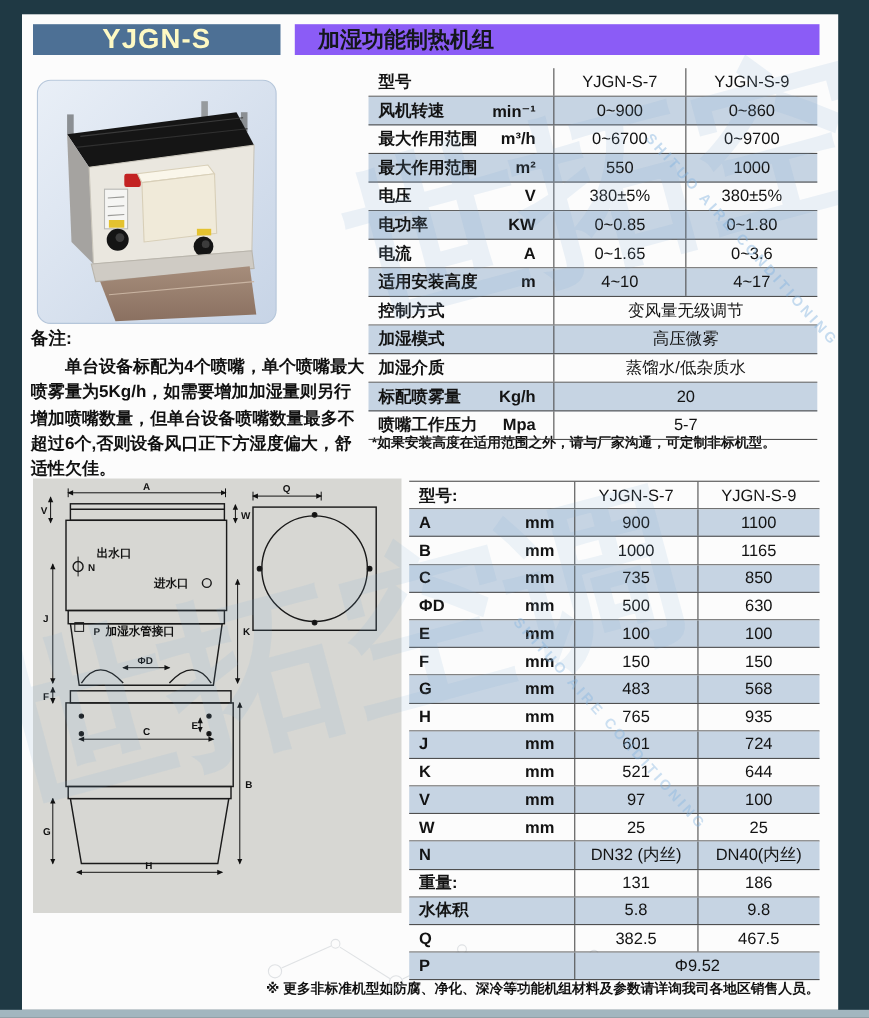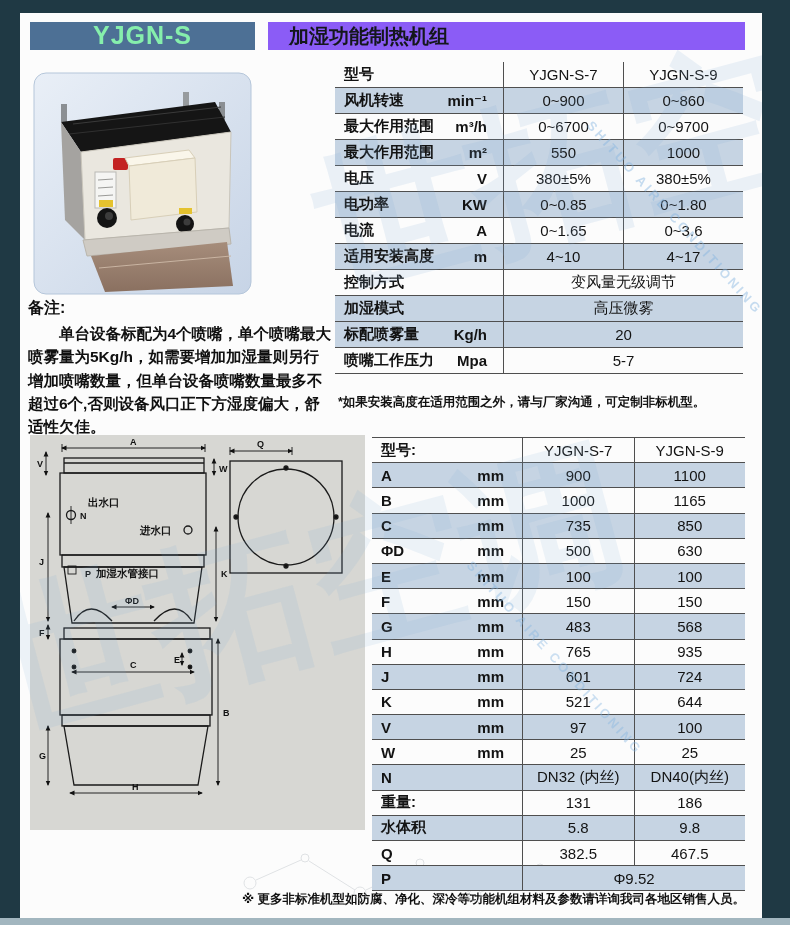--- a/index.html
+++ b/index.html
@@ -1,22 +1,22 @@
 <!DOCTYPE html>
 <html><head>
 <meta charset="utf-8">
 <style>
   html,body{margin:0;padding:0;}
   body{width:790px;height:925px;position:relative;background:#1f3944;overflow:hidden;
        font-family:"Liberation Sans","DejaVu Sans",sans-serif;}
   #content{position:absolute;left:20px;top:13px;width:742px;height:905px;background:#fcfcfc;overflow:hidden;}
   .abs{position:absolute;}
   
-  .hdr-left{left:10px;top:9px;width:225px;height:28px;background:#4d7095;color:#86efac;
-            font-size:25px;font-weight:bold;display:flex;align-items:flex-end;justify-content:center;letter-spacing:1px;}
+  .hdr-left{left:10px;top:9px;width:225px;height:28px;background:#4d7095;color:#fef9c3;
+            font-size:25px;font-weight:bold;display:flex;align-items:center;justify-content:center;letter-spacing:1px;}
   .hdr-right{left:248px;top:9px;width:477px;height:28px;background:#8b5cf6;color:#14171c;font-size:20px;
              font-weight:bold;display:flex;align-items:center;padding-left:21px;box-sizing:border-box;}
   
   .photo{left:13px;top:59px;width:219px;height:223px;}
   
   .notes{left:8px;top:285px;width:306px;color:#101010;}
   .notes-title{font-size:16px;font-weight:bold;}
   .notes p{margin:3px 0 0 0;font-size:15.5px;font-weight:bold;line-height:1.5;text-indent:2em;}
   
   .tbl{z-index:2;}
@@ -183,20 +183,27 @@
             <span class="unit"></span>
           </div>
           <div class="c-val">变风量无级调节</div>
         </div>
         <div class="trow alt">
           <div class="c-label">
             <span class="lbl">加湿模式</span>
             <span class="unit"></span>
           </div>
           <div class="c-val">高压微雾</div>
+        </div>
+        <div class="trow">
+          <div class="c-label">
+            <span class="lbl">加湿介质</span>
+            <span class="unit"></span>
+          </div>
+          <div class="c-val">蒸馏水/低杂质水</div>
         </div>
         <div class="trow alt">
           <div class="c-label">
             <span class="lbl">标配喷雾量</span>
             <span class="unit">Kg/h</span>
           </div>
           <div class="c-val">20</div>
         </div>
         <div class="trow">
           <div class="c-label">

